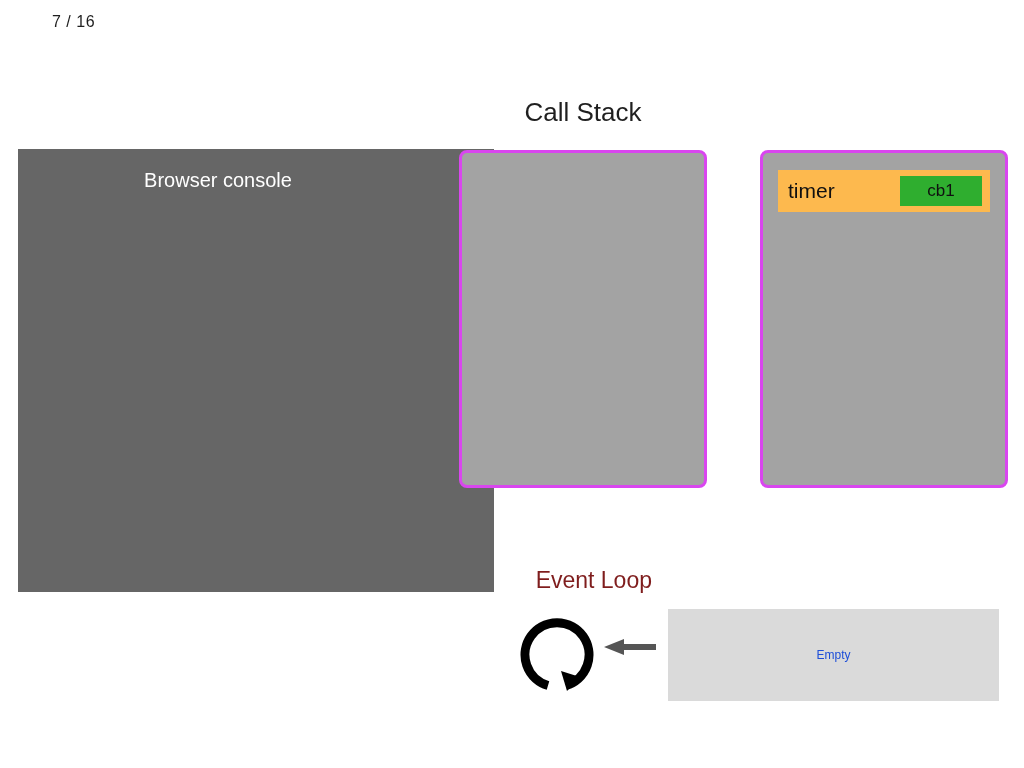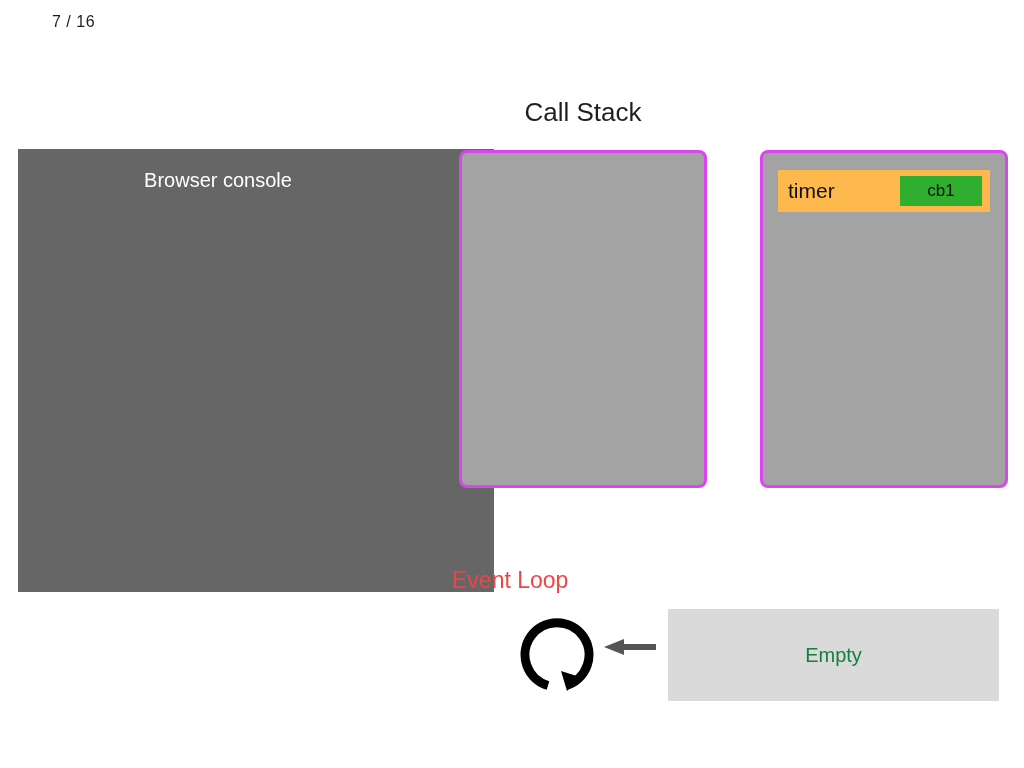--- a/index.html
+++ b/index.html
@@ -149,22 +149,22 @@
     height: 30px;
     line-height: 30px;
     text-align: center;
     box-sizing: border-box;
   }
 
   
   .small-title {
     position: absolute;
     font-size: 23px;
-    color: #ef4444;
-    text-align: left;
+    color: #7f1d1d;
+    text-align: right;
     white-space: nowrap;
   }
   #event-loop-title {
     left: 452px;
     top: 567px;
     width: 200px;
   }
   #event-loop-icon {
     position: absolute;
     left: 518px;
@@ -197,22 +197,22 @@
   }
   .queue-empty {
     position: absolute;
     left: 0;
     top: 0;
     width: 100%;
     height: 100%;
     display: flex;
     align-items: center;
     justify-content: center;
-    font-size: 20px;
-    color: #15803d;
+    font-size: 12px;
+    color: #1d4ed8;
   }
 </style>
 </head>
 <body>
 
 <div class="stage">
 
   <div class="slide-counter">7 / 16</div>
 
   <div class="console-panel">

